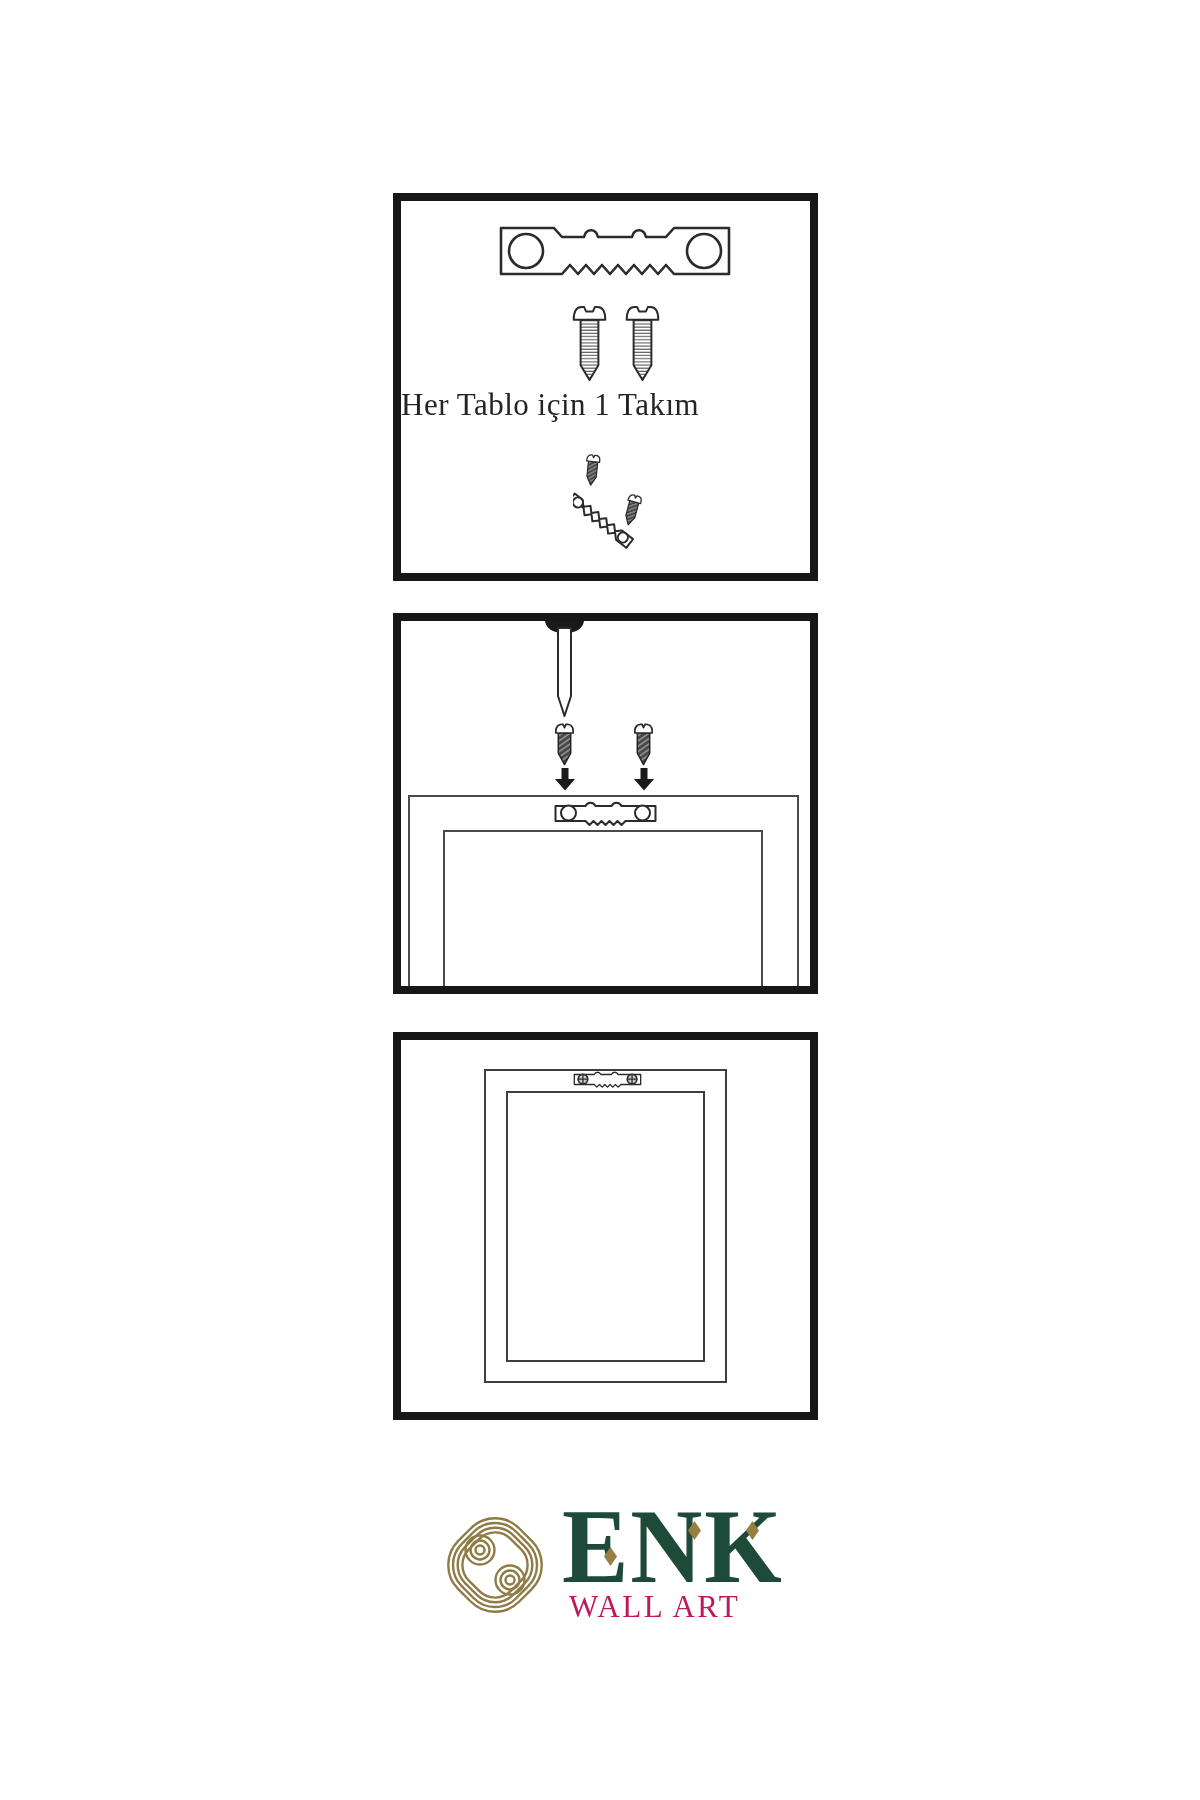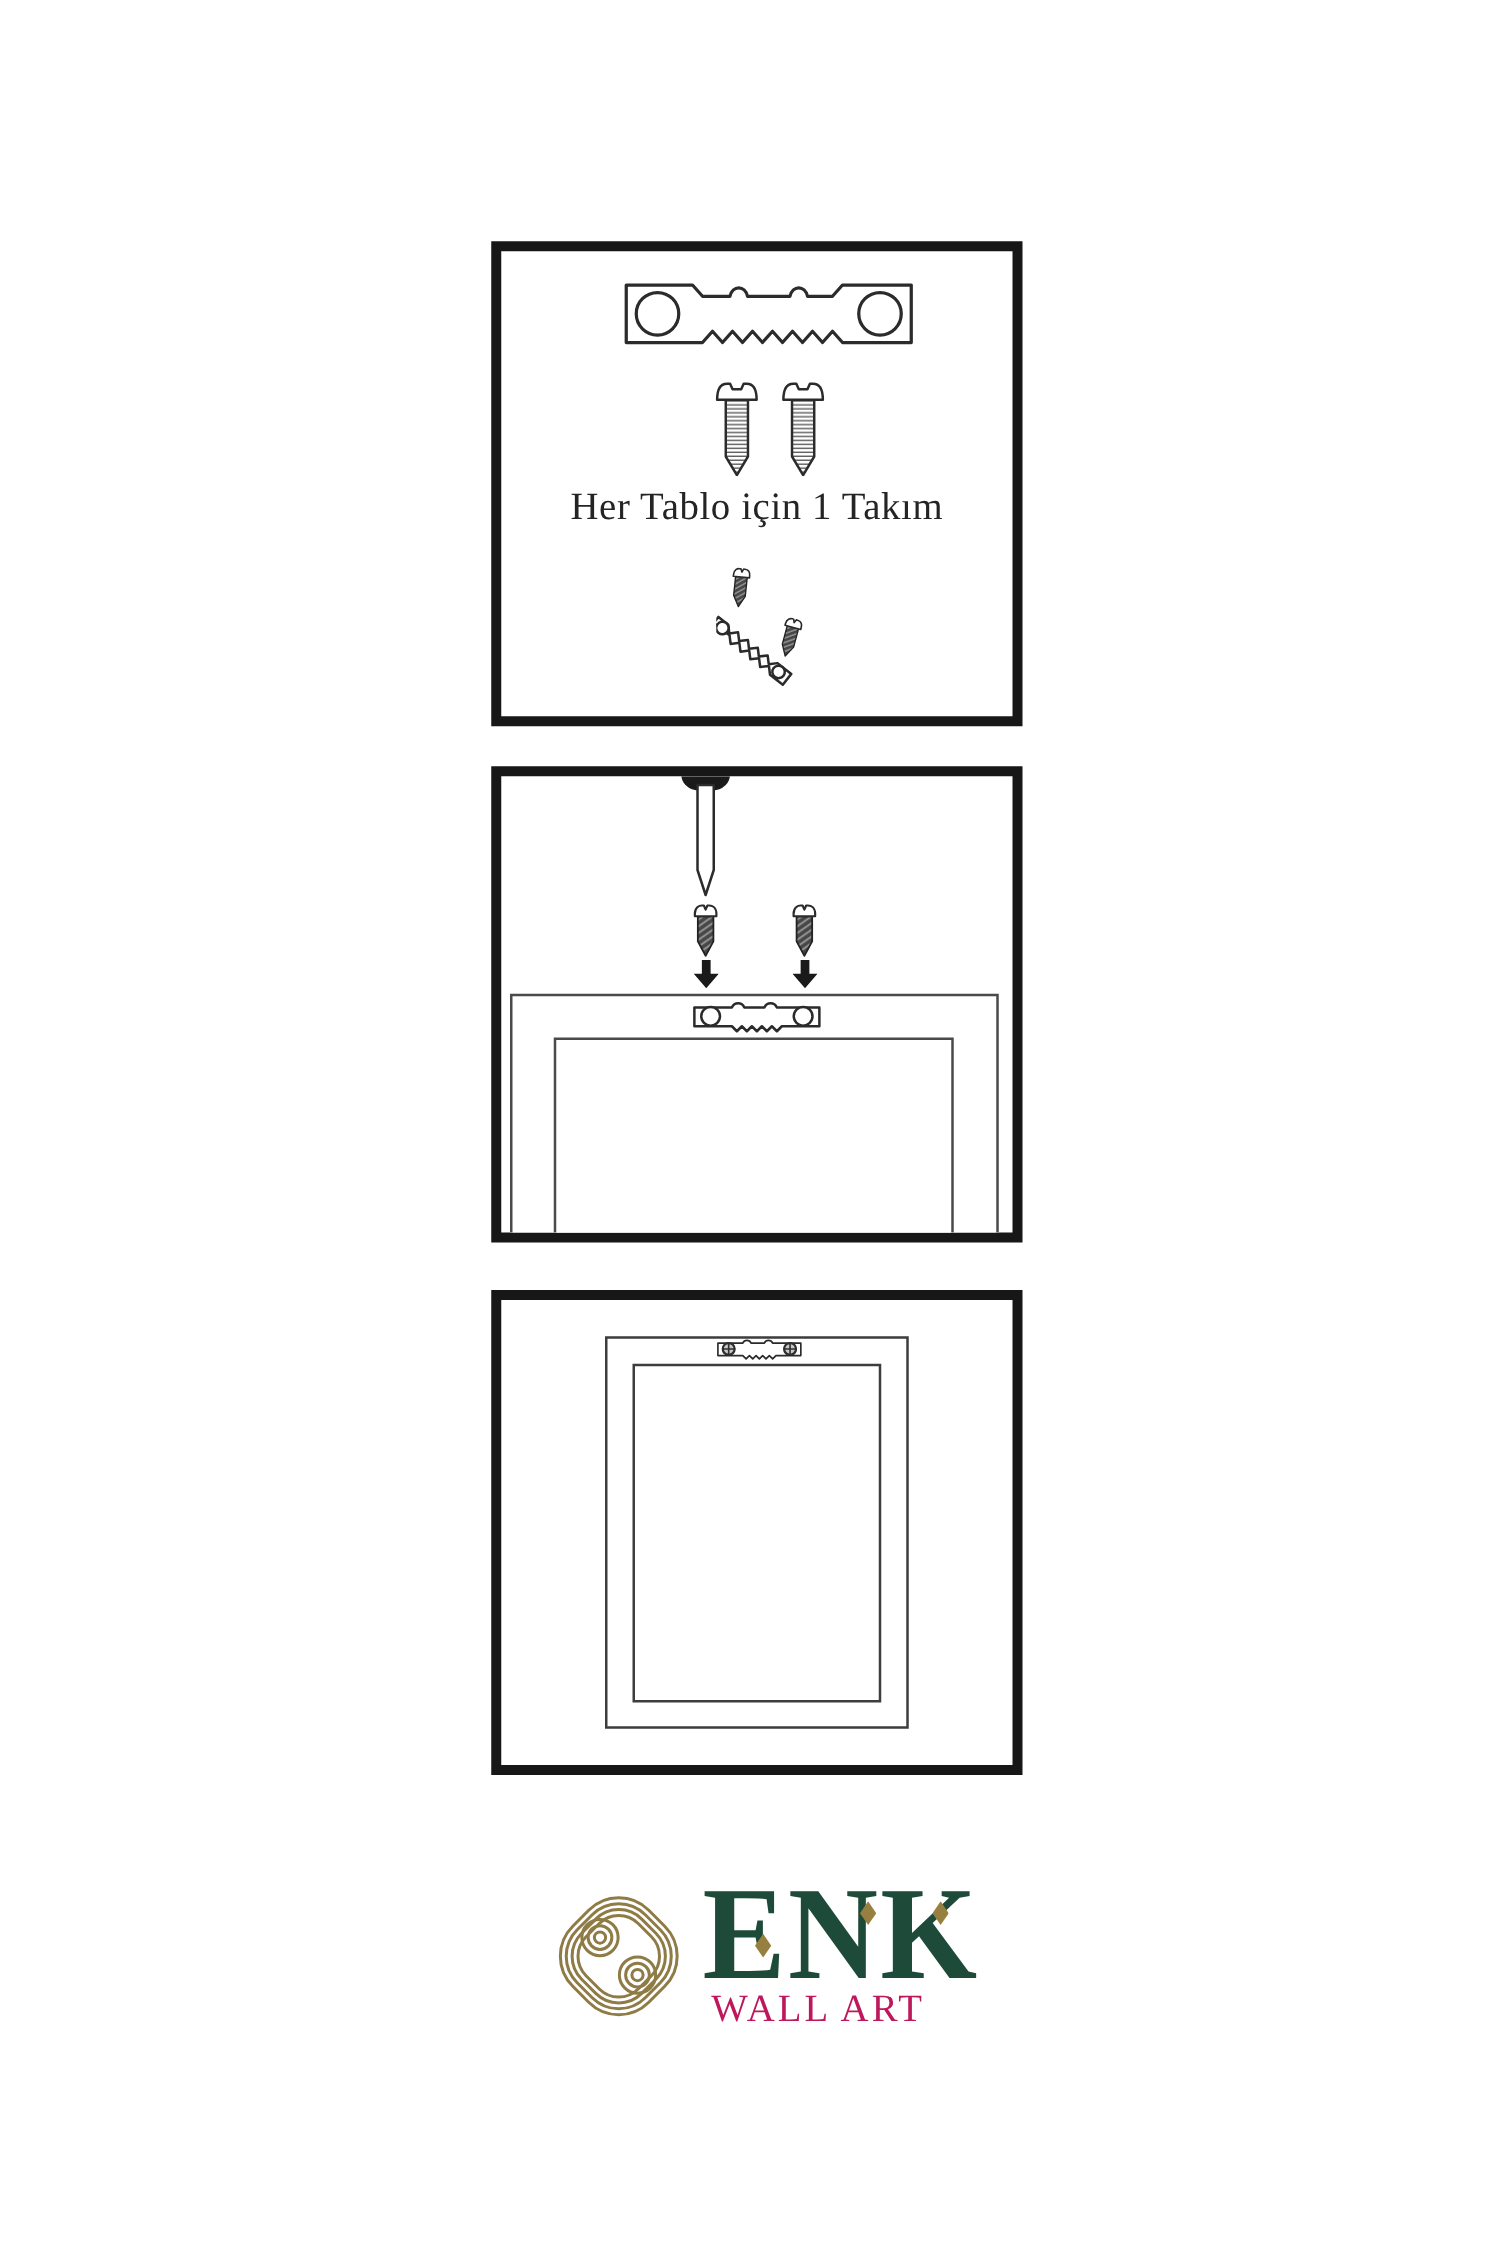--- a/index.html
+++ b/index.html
@@ -4,21 +4,21 @@
 <style>
   html,body{margin:0;padding:0;background:#ffffff;}
   #canvas{position:relative;width:1200px;height:1800px;background:#ffffff;overflow:hidden;
           font-family:"Liberation Serif","DejaVu Serif",serif;}
   .abs{position:absolute;}
   .panel{position:absolute;left:393px;width:425px;background:#ffffff;
          border:8px solid #171717;box-sizing:border-box;}
   #panel1{top:193px;height:388px;}
   #panel2{top:613px;height:381px;overflow:hidden;}
   #panel3{top:1032px;height:388px;}
-  .caption{position:absolute;left:0;right:0;top:186px;text-align:center;
+  .caption{position:absolute;left:0;right:0;top:186px;
            font-size:31px;letter-spacing:.5px;color:#242424;white-space:nowrap;}
   .frame-rect{position:absolute;background:#ffffff;box-sizing:border-box;}
   #p2-frame-outer{left:7px;top:174px;width:391px;height:240px;border:2px solid #4a4a4a;}
   #p2-frame-inner{left:42px;top:209px;width:320px;height:220px;border:2px solid #4a4a4a;}
   #p3-frame-outer{left:83px;top:29px;width:243px;height:314px;border:2px solid #3d3d3d;}
   #p3-frame-inner{left:105px;top:51px;width:199px;height:271px;border:2px solid #3d3d3d;}
   .z2{z-index:2;} .z3{z-index:3;}
   
   #brand-name{position:absolute;left:562px;top:1494px;font-size:106px;line-height:1;
               font-weight:bold;color:#1d4a39;letter-spacing:2px;

